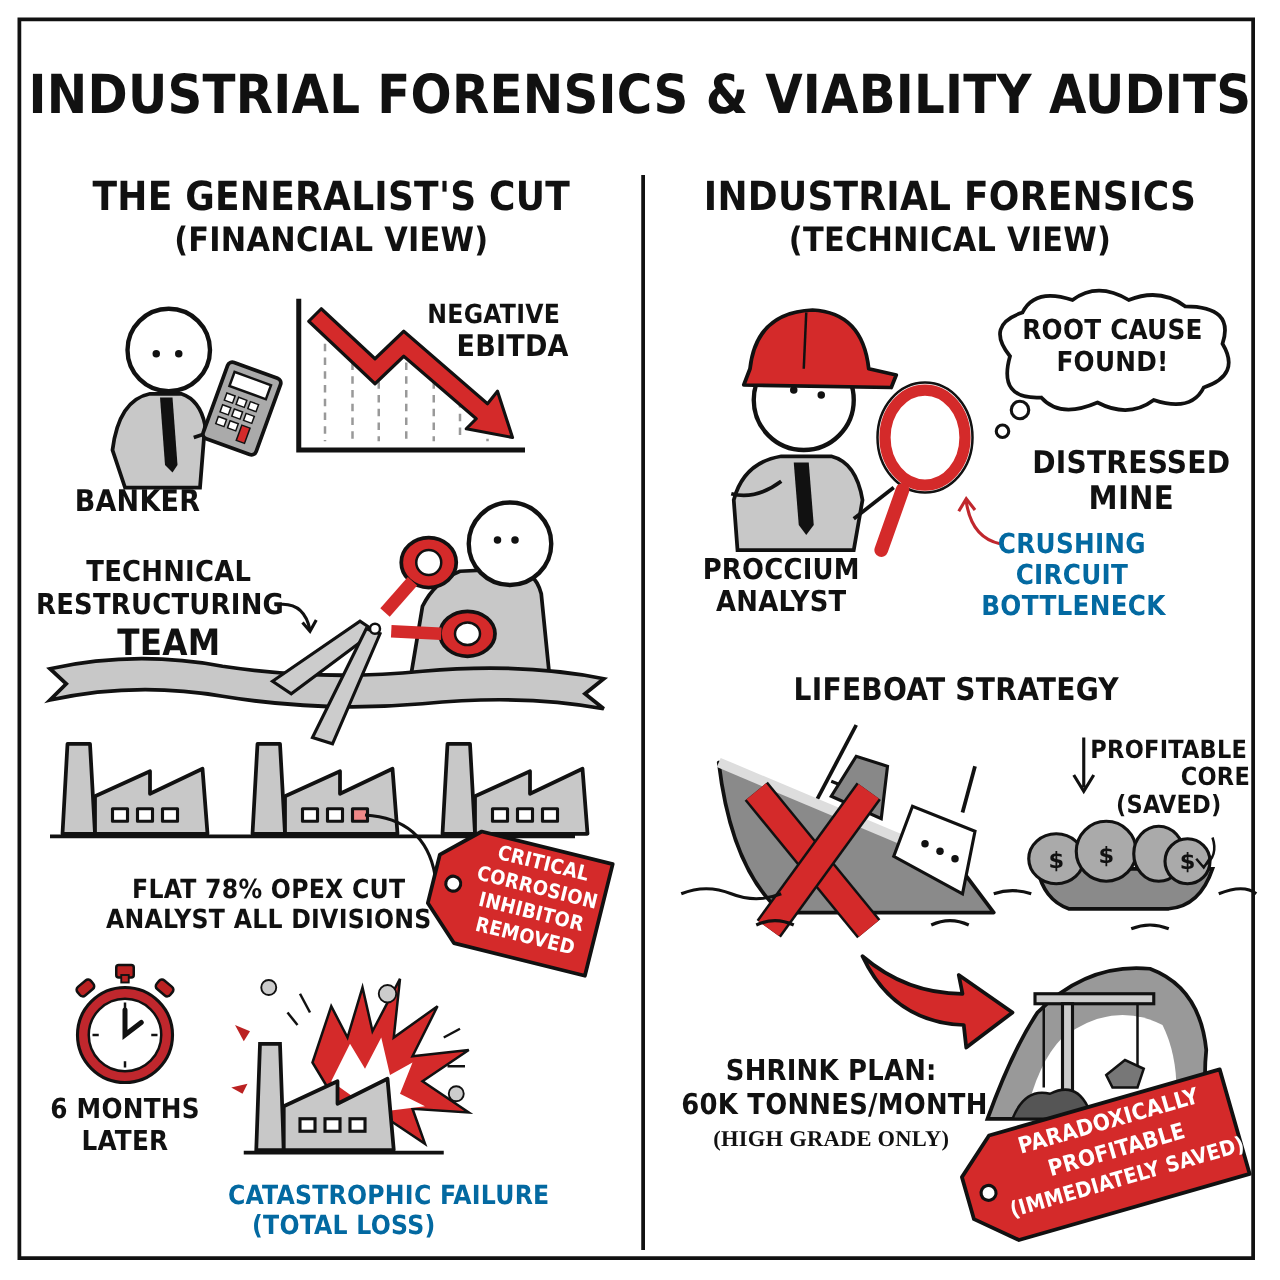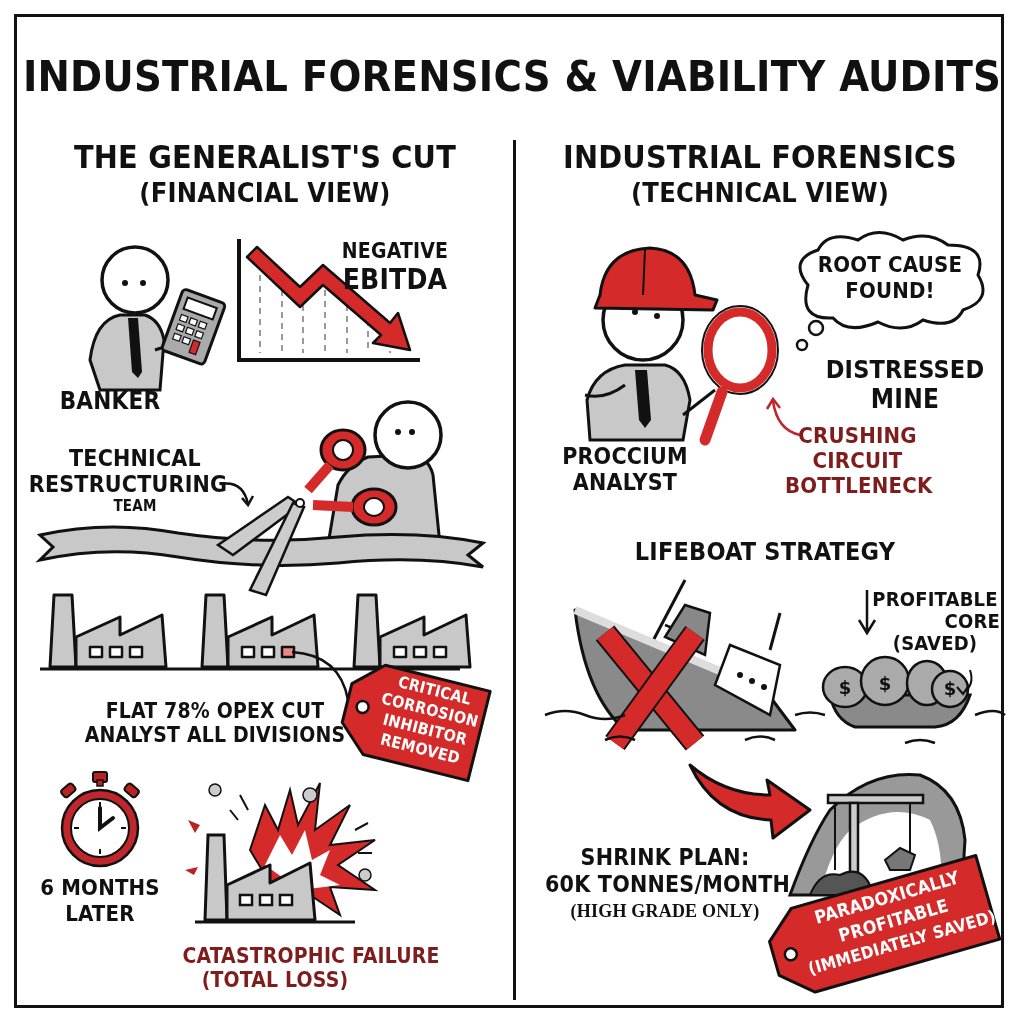--- a/index.html
+++ b/index.html
@@ -1,19 +1,19 @@
 <!DOCTYPE html>
 <html><head>
 <meta charset="utf-8">
 <style>
   html,body{margin:0;padding:0;background:#fff;}
   body{width:1024px;height:1024px;position:relative;overflow:hidden;font-family:"DejaVu Sans Condensed","DejaVu Sans","Liberation Sans",sans-serif;color:#111;}
   .frame{position:absolute;left:14px;top:14px;width:990px;height:994px;border:3px solid #111;box-sizing:border-box;}
   .t{position:absolute;font-weight:bold;text-align:center;line-height:1.12;letter-spacing:0.2px;white-space:nowrap;transform-origin:center;}
-  .red{color:#7f1d1d;}
+  .red{color:#0369a1;}
   svg{position:absolute;overflow:visible;}
   .divider{position:absolute;left:513px;top:140px;width:3px;height:860px;background:#111;}
 </style>
 </head>
 <body>
 
 <div class="frame"></div>
 
 <div class="t" style="left:0;width:1024px;top:52px;font-size:43px;">INDUSTRIAL FORENSICS &amp; VIABILITY AUDITS</div>
 
@@ -54,25 +54,25 @@
       <line x1="68" y1="70" x2="68" y2="118"></line>
     <line x1="90" y1="55" x2="90" y2="118"></line>
       <line x1="112" y1="70" x2="112" y2="118"></line>
       <line x1="133" y1="85" x2="133" y2="118"></line>
       <line x1="155" y1="105" x2="155" y2="118"></line>
   </g>
   <path d="M4 4 L4 125 L185 125" fill="none" stroke="#111" stroke-width="4"></path>
   <path d="M12 22 L22 12 L65 52 L88 30 L155 88 L163 78 L175 115 L138 108 L146 100 L88 50 L65 72 Z" fill="#d42a2a" stroke="#111" stroke-width="2.5" stroke-linejoin="round"></path>
 </svg>
 <div class="t" style="left:335px;width:120px;top:240px;font-size:21px;">NEGATIVE</div>
-<div class="t" style="left:335px;width:120px;top:264px;font-size:28px;">EBITDA</div>
+<div class="t" style="left:335px;width:120px;top:264px;font-size:24px;text-align:right;">EBITDA</div>
 
 <div class="t" style="left:40px;width:190px;top:446px;font-size:23px;">TECHNICAL</div>
 <div class="t" style="left:28px;width:200px;top:472px;font-size:23px;">RESTRUCTURING</div>
-<div class="t" style="left:40px;width:190px;top:498px;font-size:15px;">TEAM</div>
+<div class="t" style="left:40px;width:190px;top:498px;font-size:29px;">TEAM</div>
 <svg style="left:218px;top:478px;" width="40" height="30" viewBox="0 0 40 30">
   <path d="M2 6 Q25 2 30 26" fill="none" stroke="#111" stroke-width="2.5"></path>
     <path d="M24 20 L30 27 L35 18" fill="none" stroke="#111" stroke-width="2.5"></path>
 </svg>
 
 <svg style="left:38px;top:395px;" width="450" height="200" viewBox="0 0 450 200">
   <path d="M290 150 L300 90 Q310 70 330 62 L370 60 Q390 60 395 80 L402 150 Z" fill="#c8c8c8" stroke="#111" stroke-width="3"></path>
   <circle cx="370" cy="40" r="33" fill="#fff" stroke="#111" stroke-width="3.5"></circle>
   <circle cx="360" cy="37" r="3" fill="#111"></circle>
     <circle cx="374" cy="37" r="3" fill="#111"></circle>

